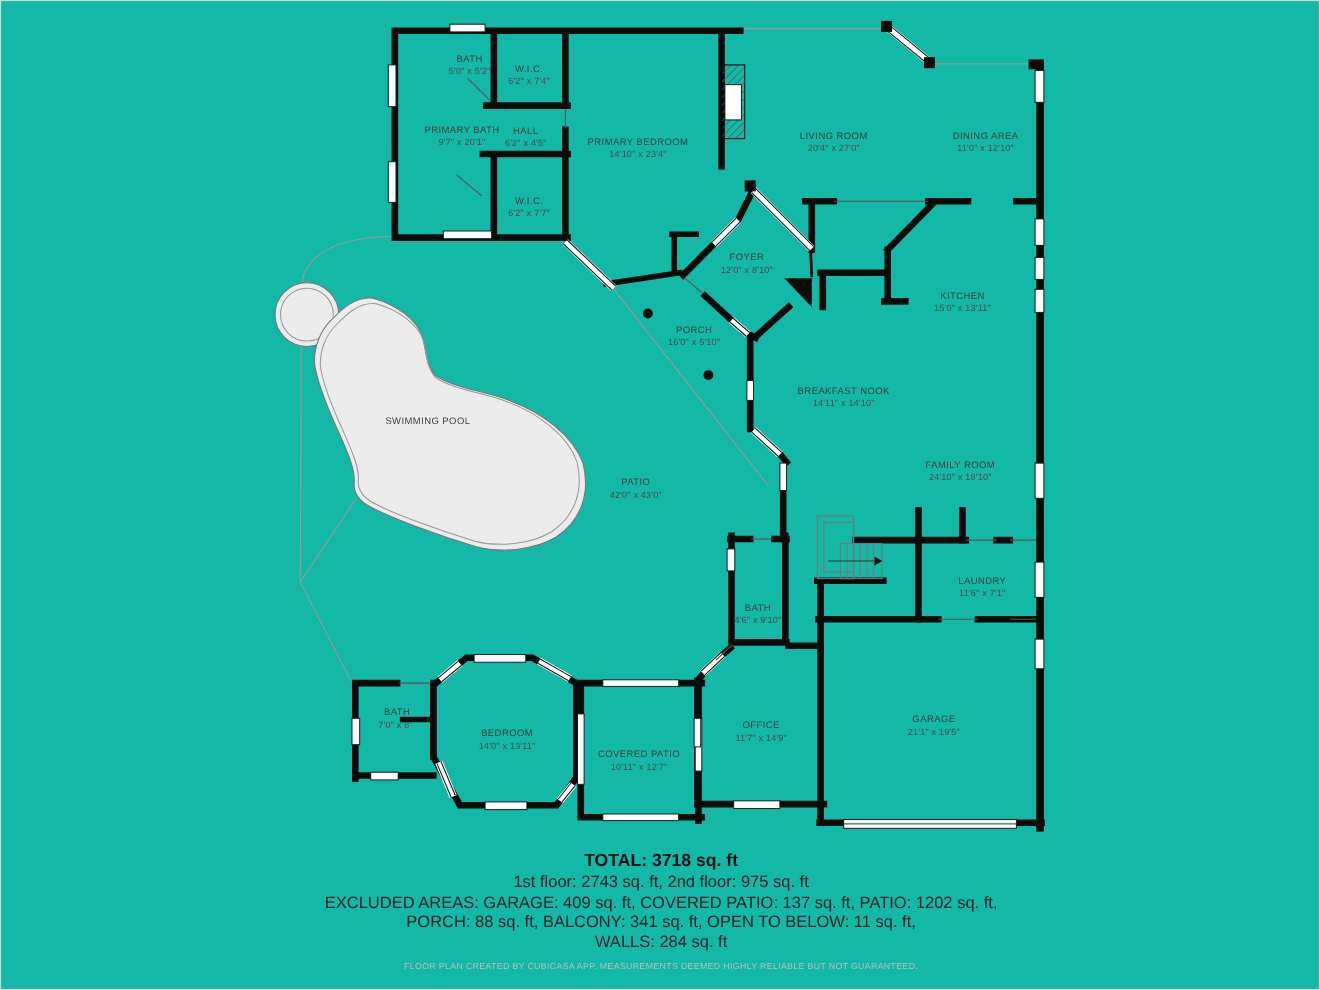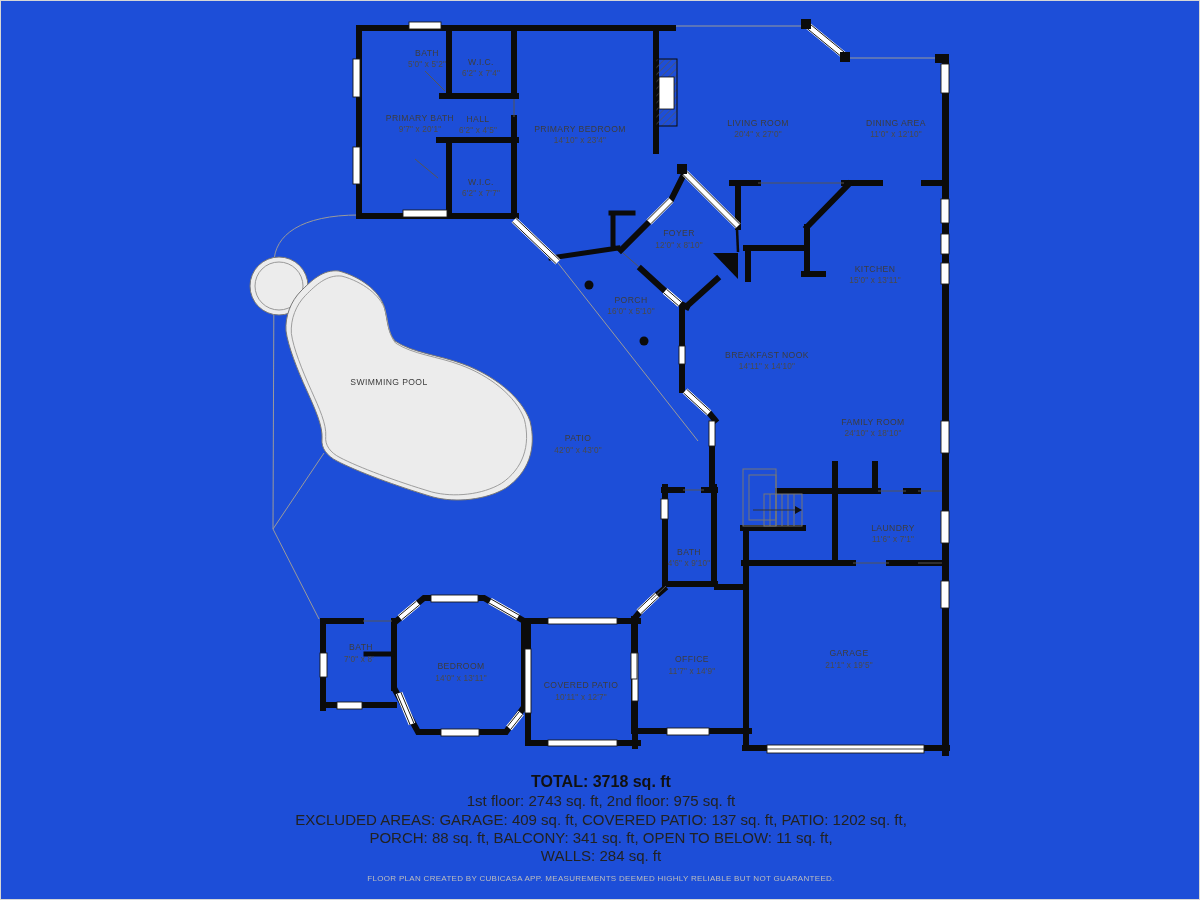--- a/index.html
+++ b/index.html
@@ -1,16 +1,16 @@
 <!DOCTYPE html>
 <html><head>
 <meta charset="utf-8">
 <style>
   html,body{margin:0;padding:0;background:#fff;}
-  .page{position:relative;width:1198px;height:898px;border:1px solid #d6d6d6;background:#1d4ed8;overflow:hidden;
+  .page{position:relative;width:1198px;height:898px;border:1px solid #d6d6d6;background:#14b8a6;overflow:hidden;
         font-family:"Liberation Sans",sans-serif;}
   svg text{font-family:"Liberation Sans",sans-serif;}
   .room-name{font-size:8.6px;fill:#3d3d3d;letter-spacing:.4px;text-anchor:middle;}
   .room-dims{font-size:8.2px;fill:#4a4a4a;letter-spacing:.2px;text-anchor:middle;}
   .ft-total{font-size:16px;font-weight:bold;fill:#111;text-anchor:middle;}
   .ft-line{font-size:15px;fill:#222;text-anchor:middle;}
   .ft-credit{font-size:8px;fill:#bdbdbd;letter-spacing:.3px;text-anchor:middle;}
   .wall{stroke:#0b0b0b;stroke-width:6;fill:none;stroke-linecap:square;}
   .wall5{stroke:#0b0b0b;stroke-width:5;fill:none;stroke-linecap:square;}
   .thin{stroke:#9a9a9a;stroke-width:1;fill:none;}

